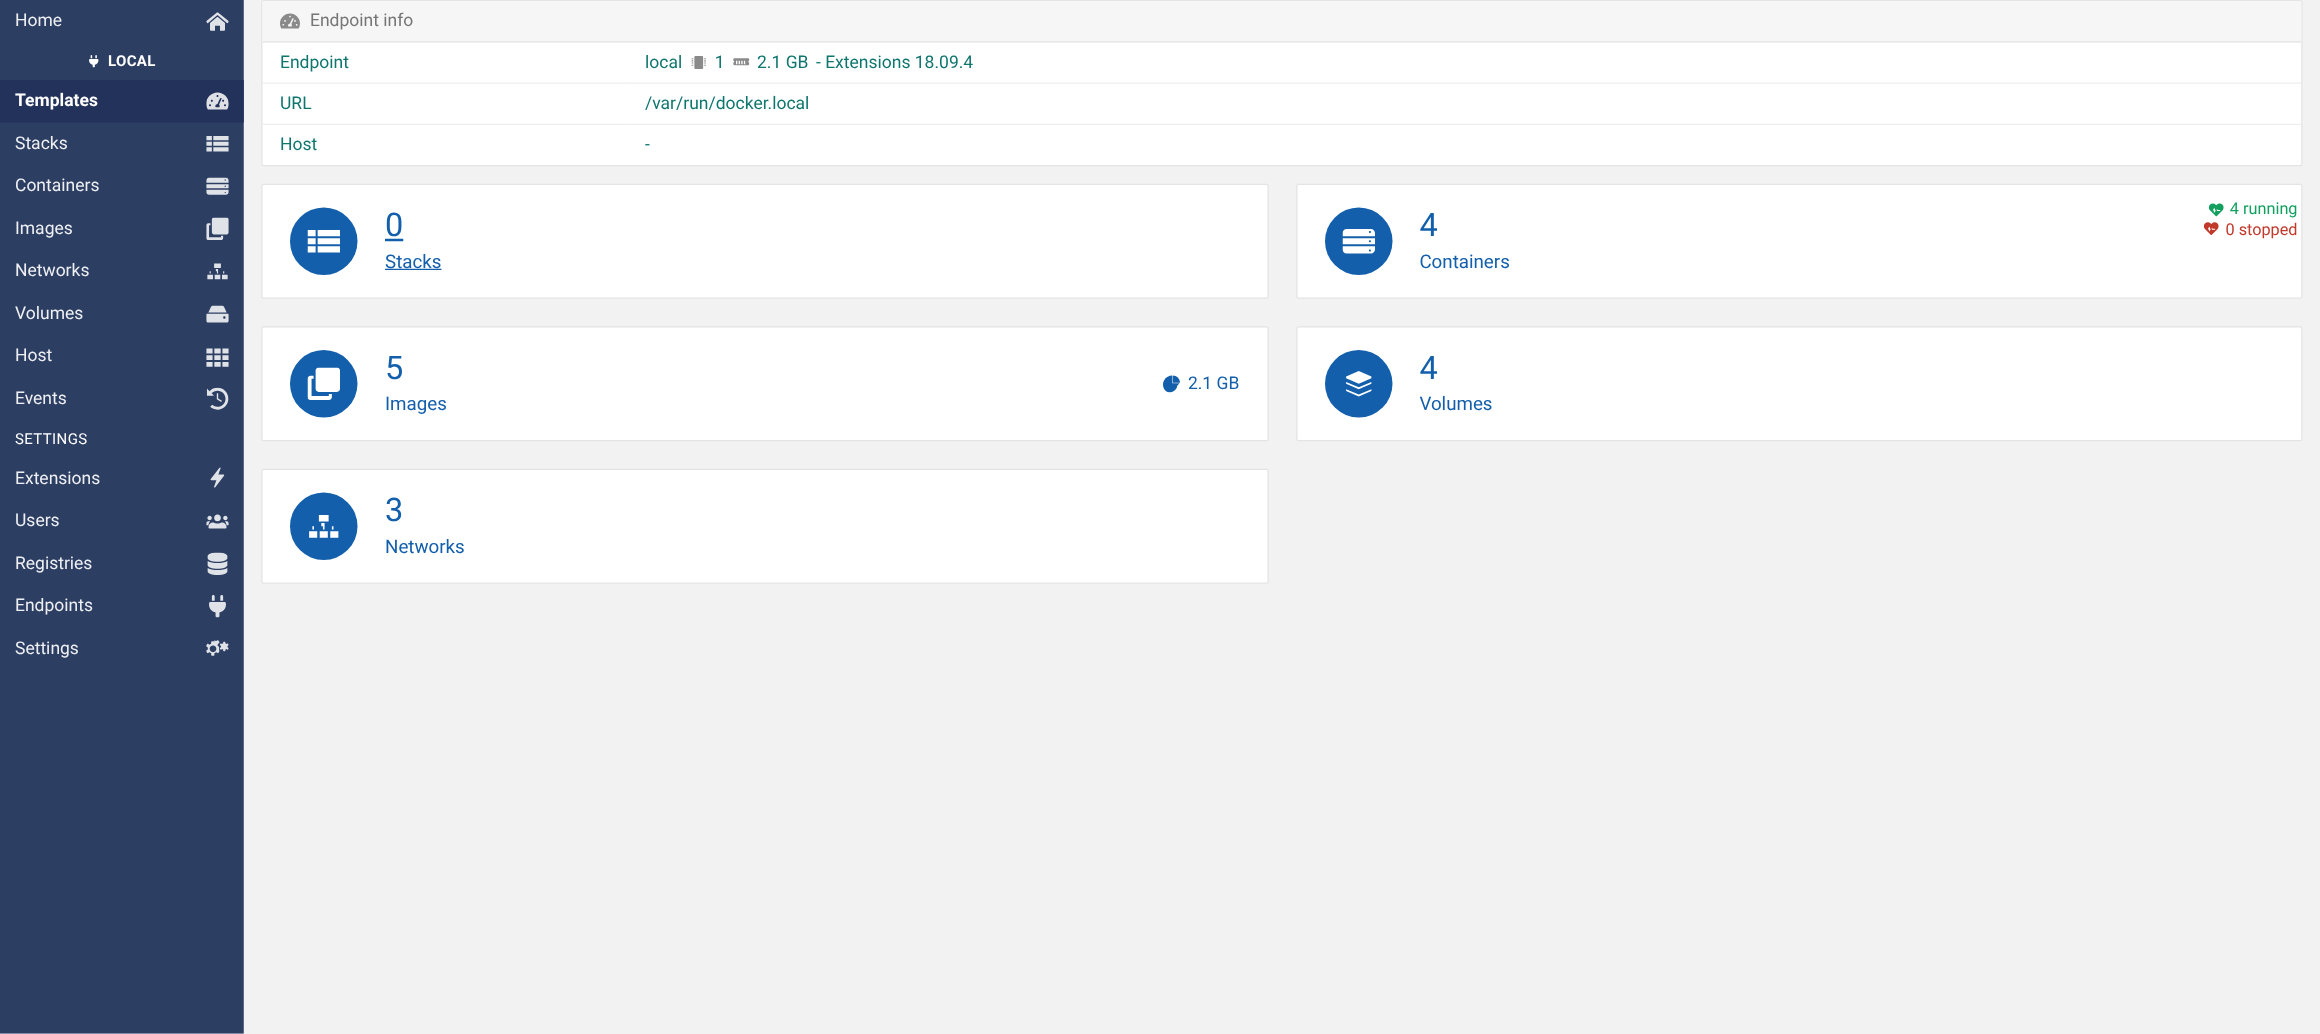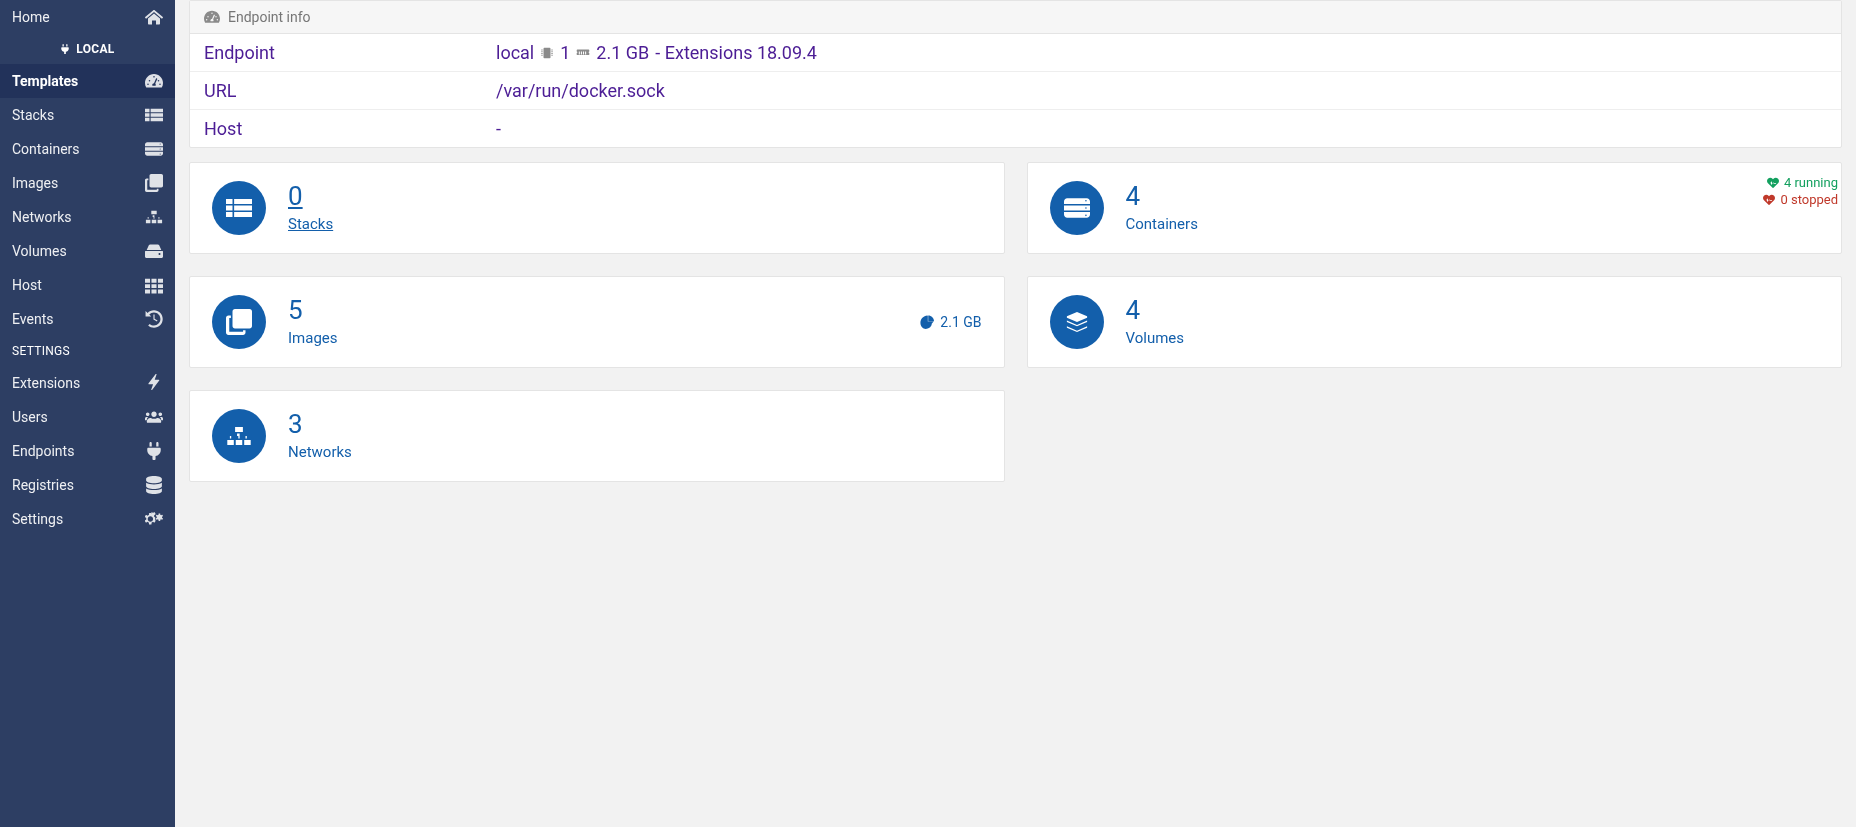--- a/index.html
+++ b/index.html
@@ -1,52 +1,52 @@
 <!DOCTYPE html>
 <html><head>
 <meta charset="utf-8">
 <style>
   * { margin:0; padding:0; box-sizing:border-box; font-family:-apple-system,BlinkMacSystemFont,"Segoe UI",Roboto,"Helvetica Neue",Arial,sans-serif; }
   body { width:1856px; height:827px; background:#f2f2f2; display:flex; }
   
-  .sidebar { width:175px; background:#2d3e63; color:#ffffff; height:827px; flex-shrink:0; font-size:14px; }
+  .sidebar { width:195px; background:#2d3e63; color:#ffffff; height:827px; flex-shrink:0; font-size:14px; }
   .sidebar a, .sidebar div { text-decoration:none; color:#ffffff; }
   .nav-item { display:flex; align-items:center; justify-content:space-between; padding:8px 12px; cursor:pointer; }
   .nav-item .label { opacity:.92; }
   .nav-item.active { background:#22325a; }
   .nav-item.active .label { font-weight:700; opacity:1; }
   .nav-icon { width:18px; height:18px; opacity:.85; flex-shrink:0; fill:#ffffff; }
   .env-label { text-align:center; padding:8px 0; font-size:12px; font-weight:700; letter-spacing:.3px; display:flex; justify-content:center; align-items:center; gap:6px; }
   .env-label svg { width:10px; height:10px; fill:#ffffff; }
   .section-title { padding:8px 12px; font-size:12px; color:#6d81b0; letter-spacing:.3px; }
   
   .main { flex:1; padding:0 14px 14px 14px; overflow:auto; }
   .panel { background:#ffffff; border:1px solid #e4e4e4; border-radius:2px; margin-top:0; }
   .panel-head { background:#f6f6f6; border-bottom:1px solid #e4e4e4; padding:8px 14px; color:#767676; font-size:14px; display:flex; align-items:center; gap:8px; }
   .panel-head svg{ width:16px; height:16px; fill:#8a8a8a;}
   .info-table { width:100%; border-collapse:collapse; }
-  .info-table td { padding:8px 14px; border-top:1px solid #eee; color:#4c1d95; font-size:18px; vertical-align:middle; }
+  .info-table td { padding:8px 14px; border-top:1px solid #eee; color:#0f766e; font-size:14px; vertical-align:middle; }
   .info-table tr:first-child td { border-top:none; }
   .info-table td:first-child { width:292px; }
   .ep-val { display:flex; align-items:center; gap:6px; flex-wrap:wrap; }
   .ep-val svg { width:14px; height:14px; fill:#8a8a8a; }
   
   .tiles { display:grid; grid-template-columns:1fr 1fr; gap:22px; margin-top:14px; }
   .left-col { display:flex; flex-direction:column; gap:22px; }
   .right-col { display:flex; flex-direction:column; gap:22px; }
   .tile { background:#ffffff; border:1px solid #e4e4e4; border-radius:2px; padding:18px 22px; display:flex; align-items:center; gap:22px; position:relative; cursor:pointer; }
   .tile .circle { width:54px; height:54px; border-radius:50%; background:#135fab; display:flex; align-items:center; justify-content:center; flex-shrink:0; }
   .tile .circle svg { width:26px; height:26px; fill:#ffffff; }
   .tile .count { color:#135fab; font-size:26px; font-weight:400; line-height:1; }
   .tile .name  { color:#135fab; font-size:15px; margin-top:6px; }
   .tile .meta  { margin-left:auto; color:#135fab; font-size:14px; display:flex; align-items:center; gap:6px;}
   .tile .meta svg{ width:14px;height:14px;fill:#135fab;}
   .tile .corner { position:absolute; right:3px; top:12px; text-align:right; font-size:13px;}
   .corner .run{ color:#13a05f; display:flex;align-items:center;gap:5px;justify-content:flex-end;}
-  .corner .stop{ color:#c0392b; display:flex;align-items:center;gap:5px;justify-content:flex-end;margin-top:2px;}
+  .corner .stop{ color:#c0392b; display:flex;align-items:flex-start;gap:5px;justify-content:flex-end;margin-top:2px;}
   .corner svg{width:12px;height:12px;}
   .tile .txt .count.underline { text-decoration:underline; }
   .tile .txt .name.underline { text-decoration:underline; }
 </style>
 </head>
 <body>
 
 <nav class="sidebar">
   <div class="nav-item">
     <span class="label">Home</span>
@@ -118,29 +118,29 @@
         <path d="M296 160H180l52-148c5-14-13-24-23-13L6 264c-10 11-2 28 12 28h116l-52 148c-5 14 13 24 23 13l203-265c10-11 2-28-12-28z"></path>
       </svg>
   </div>
   <div class="nav-item">
     <span class="label">Users</span>
     <svg class="nav-icon" viewBox="0 0 640 512">
         <path d="M96 224c35 0 64-29 64-64S131 96 96 96 32 125 32 160s29 64 64 64zm448 0c35 0 64-29 64-64s-29-64-64-64-64 29-64 64 29 64 64 64zM320 256c53 0 96-43 96-96s-43-96-96-96-96 43-96 96 43 96 96 96zm128 32h-19c-29 18-63 32-109 32s-80-14-109-32h-19c-71 0-128 57-128 128v16c0 18 14 32 32 32h448c18 0 32-14 32-32v-16c0-71-57-128-128-128zM54 256C24 256 0 280 0 310v58h64c0-42 17-80 44-108-7-3-15-4-23-4zm532 0h-31c-8 0-16 1-23 4 27 28 44 66 44 108h64v-58c0-30-24-54-54-54z"></path>
       </svg>
   </div>
   <div class="nav-item">
+    <span class="label">Registries</span>
+    <svg class="nav-icon" viewBox="0 0 448 512">
+        <path d="M448 80v48c0 44-100 80-224 80S0 172 0 128V80C0 36 100 0 224 0s224 36 224 80zm0 112v96c0 44-100 80-224 80S0 332 0 288v-96c48 33 136 48 224 48s176-15 224-48zm0 160v80c0 44-100 80-224 80S0 476 0 432v-80c48 33 136 48 224 48s176-15 224-48z"></path>
+      </svg>
+  </div>
+  <div class="nav-item">
     <span class="label">Endpoints</span>
     <svg class="nav-icon" viewBox="0 0 384 512">
         <path d="M320 32v96h-64V32c0-18 14-32 32-32s32 14 32 32zM128 32v96H64V32C64 14 78 0 96 0s32 14 32 32zM0 192c0-18 14-32 32-32h320c18 0 32 14 32 32v32c0 88-64 161-148 175v81c0 18-14 32-32 32h-24c-18 0-32-14-32-32v-81C64 385 0 312 0 224z"></path>
-      </svg>
-  </div>
-  <div class="nav-item">
-    <span class="label">Registries</span>
-    <svg class="nav-icon" viewBox="0 0 448 512">
-        <path d="M448 80v48c0 44-100 80-224 80S0 172 0 128V80C0 36 100 0 224 0s224 36 224 80zm0 112v96c0 44-100 80-224 80S0 332 0 288v-96c48 33 136 48 224 48s176-15 224-48zm0 160v80c0 44-100 80-224 80S0 476 0 432v-80c48 33 136 48 224 48s176-15 224-48z"></path>
       </svg>
   </div>
   <div class="nav-item">
     <span class="label">Settings</span>
     <svg class="nav-icon" viewBox="0 0 640 512">
         <path d="M512 288c18 0 32-14 32-32s-14-32-32-32-32 14-32 32 14 32 32 32zm119-59l-27-16c1-6 2-13 2-19s-1-13-2-19l27-16c6-4 9-12 6-19l-16-28c-4-7-12-9-19-6l-27 16c-10-8-21-14-33-19v-31c0-8-6-14-14-14h-32c-8 0-14 6-14 14v31c-12 5-23 11-33 19l-27-16c-7-3-15-1-19 6l-16 28c-3 7 0 15 6 19l27 16c-1 6-2 13-2 19s1 13 2 19l-27 16c-6 4-9 12-6 19l16 28c4 7 12 9 19 6l27-16c10 8 21 14 33 19v31c0 8 6 14 14 14h32c8 0 14-6 14-14v-31c12-5 23-11 33-19l27 16c7 3 15 1 19-6l16-28c3-7 0-15-6-19zM192 352c-53 0-96-43-96-96s43-96 96-96 96 43 96 96-43 96-96 96zm173-152l-40-23c2-10 3-19 3-29s-1-19-3-29l40-23c10-6 14-18 9-29l-24-42c-6-10-18-14-29-9l-40 23c-15-12-31-22-49-28V65c0-12-10-22-22-22h-48c-12 0-22 10-22 22v46c-18 6-34 16-49 28l-40-23c-10-6-22-1-29 9l-24 42c-5 11-1 23 9 29l40 23c-2 10-3 19-3 29s1 19 3 29l-40 23c-10 6-14 18-9 29l24 42c6 10 18 14 29 9l40-23c15 12 31 22 49 28v46c0 12 10 22 22 22h48c12 0 22-10 22-22v-46c18-6 34-16 49-28l40 23c10 6 22 1 29-9l24-42c5-11 1-23-9-29z"></path>
       </svg>
   </div>
 </nav>
 
@@ -167,21 +167,21 @@
             <svg viewBox="0 0 640 512">
                   <path d="M576 96H64c-18 0-32 14-32 32v64c18 0 32 14 32 32s-14 32-32 32v64c0 18 14 32 32 32h512c18 0 32-14 32-32v-64c-18 0-32-14-32-32s14-32 32-32v-64c0-18-14-32-32-32zM128 320v-128h48v128zm96 0v-128h48v128zm96 0v-128h48v128zm96 0v-128h48v128z"></path>
                 </svg>
             <span>2.1 GB</span>
             <span>- Extensions 18.09.4</span>
           </span>
         </td>
       </tr>
       <tr>
         <td>URL</td>
-        <td>/var/run/docker.sock</td>
+        <td>/var/run/docker.local</td>
       </tr>
       <tr>
         <td>Host</td>
         <td>-</td>
       </tr>
     </tbody>
       </table>
   </section>
 
   <div class="tiles">

